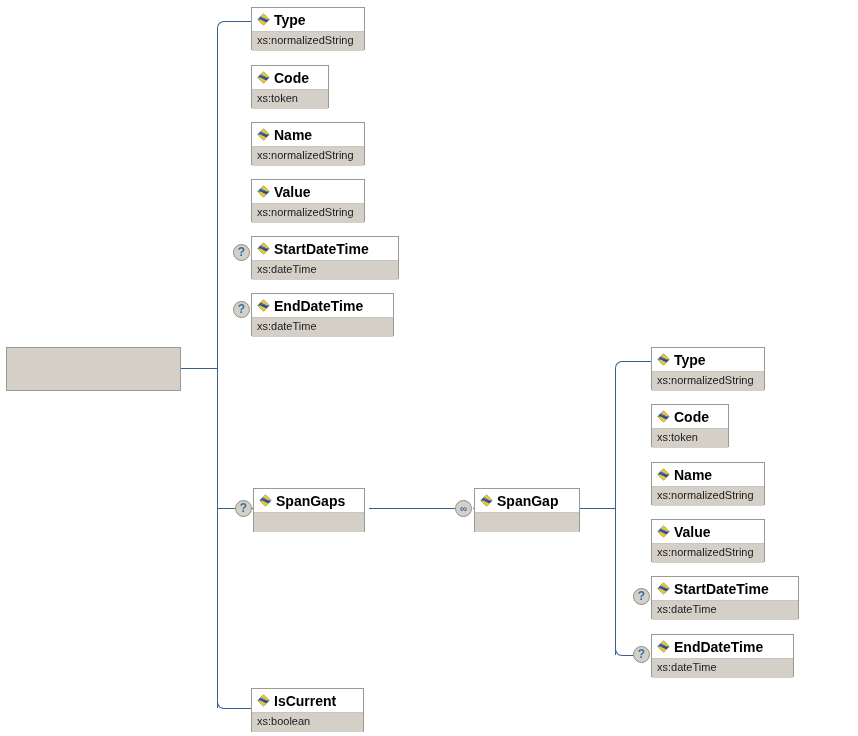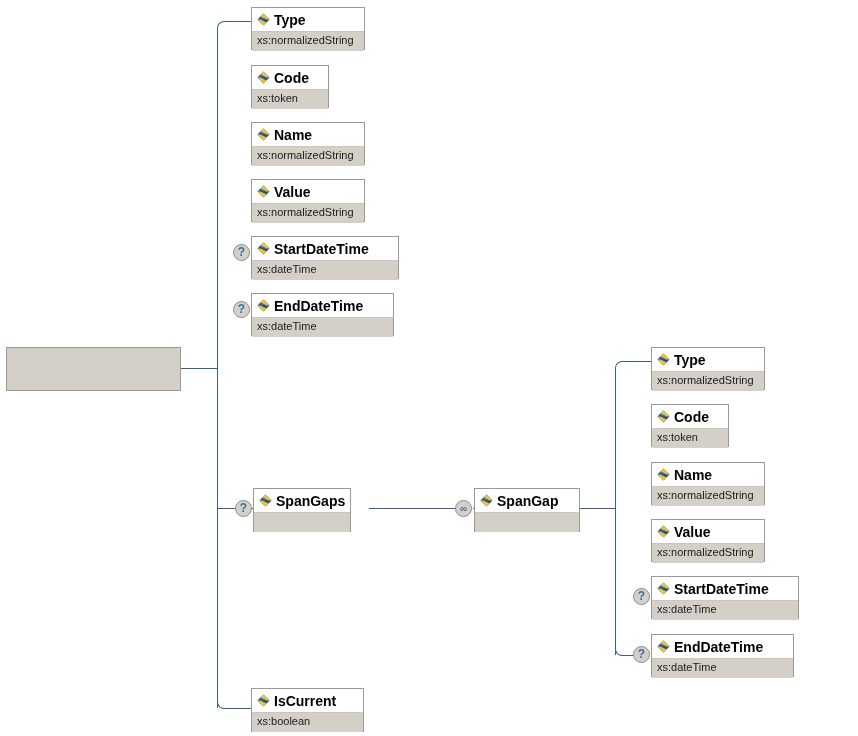--- a/index.html
+++ b/index.html
@@ -232,21 +232,21 @@
             <polygon points="1.5,7.5 4.5,7.5 10.5,10.5 7.5,13.5" fill="#f2c12e"></polygon>
             <polygon points="4.5,4.5 10.5,7.5 7.5,7.5 3.2,5.9" fill="#2f6fc4"></polygon>
           </svg>
       </span>
       <span class="node-title">EndDateTime</span>
     </div>
     <div class="node-type">xs:dateTime</div>
   </div>
 
   <div class="badge" style="left:235px; top:500px;">?</div>
-  <div class="node" style="left:253px; top:488px; width:98px; height:44px;">
+  <div class="node" style="left:253px; top:488px; width:112px; height:44px;">
     <div class="node-head">
       <span class="el-icon">
         <svg width="15" height="15" viewBox="0 0 15 15">
             <polygon points="7.5,1.5 13.5,7.5 7.5,13.5 1.5,7.5" fill="#1c4f94"></polygon>
             <polygon points="7.5,1.5 13.5,7.5 10.5,7.5 4.5,4.5" fill="#f2c12e"></polygon>
             <polygon points="1.5,7.5 4.5,7.5 10.5,10.5 7.5,13.5" fill="#f2c12e"></polygon>
             <polygon points="4.5,4.5 10.5,7.5 7.5,7.5 3.2,5.9" fill="#2f6fc4"></polygon>
           </svg>
       </span>
       <span class="node-title">SpanGaps</span>

